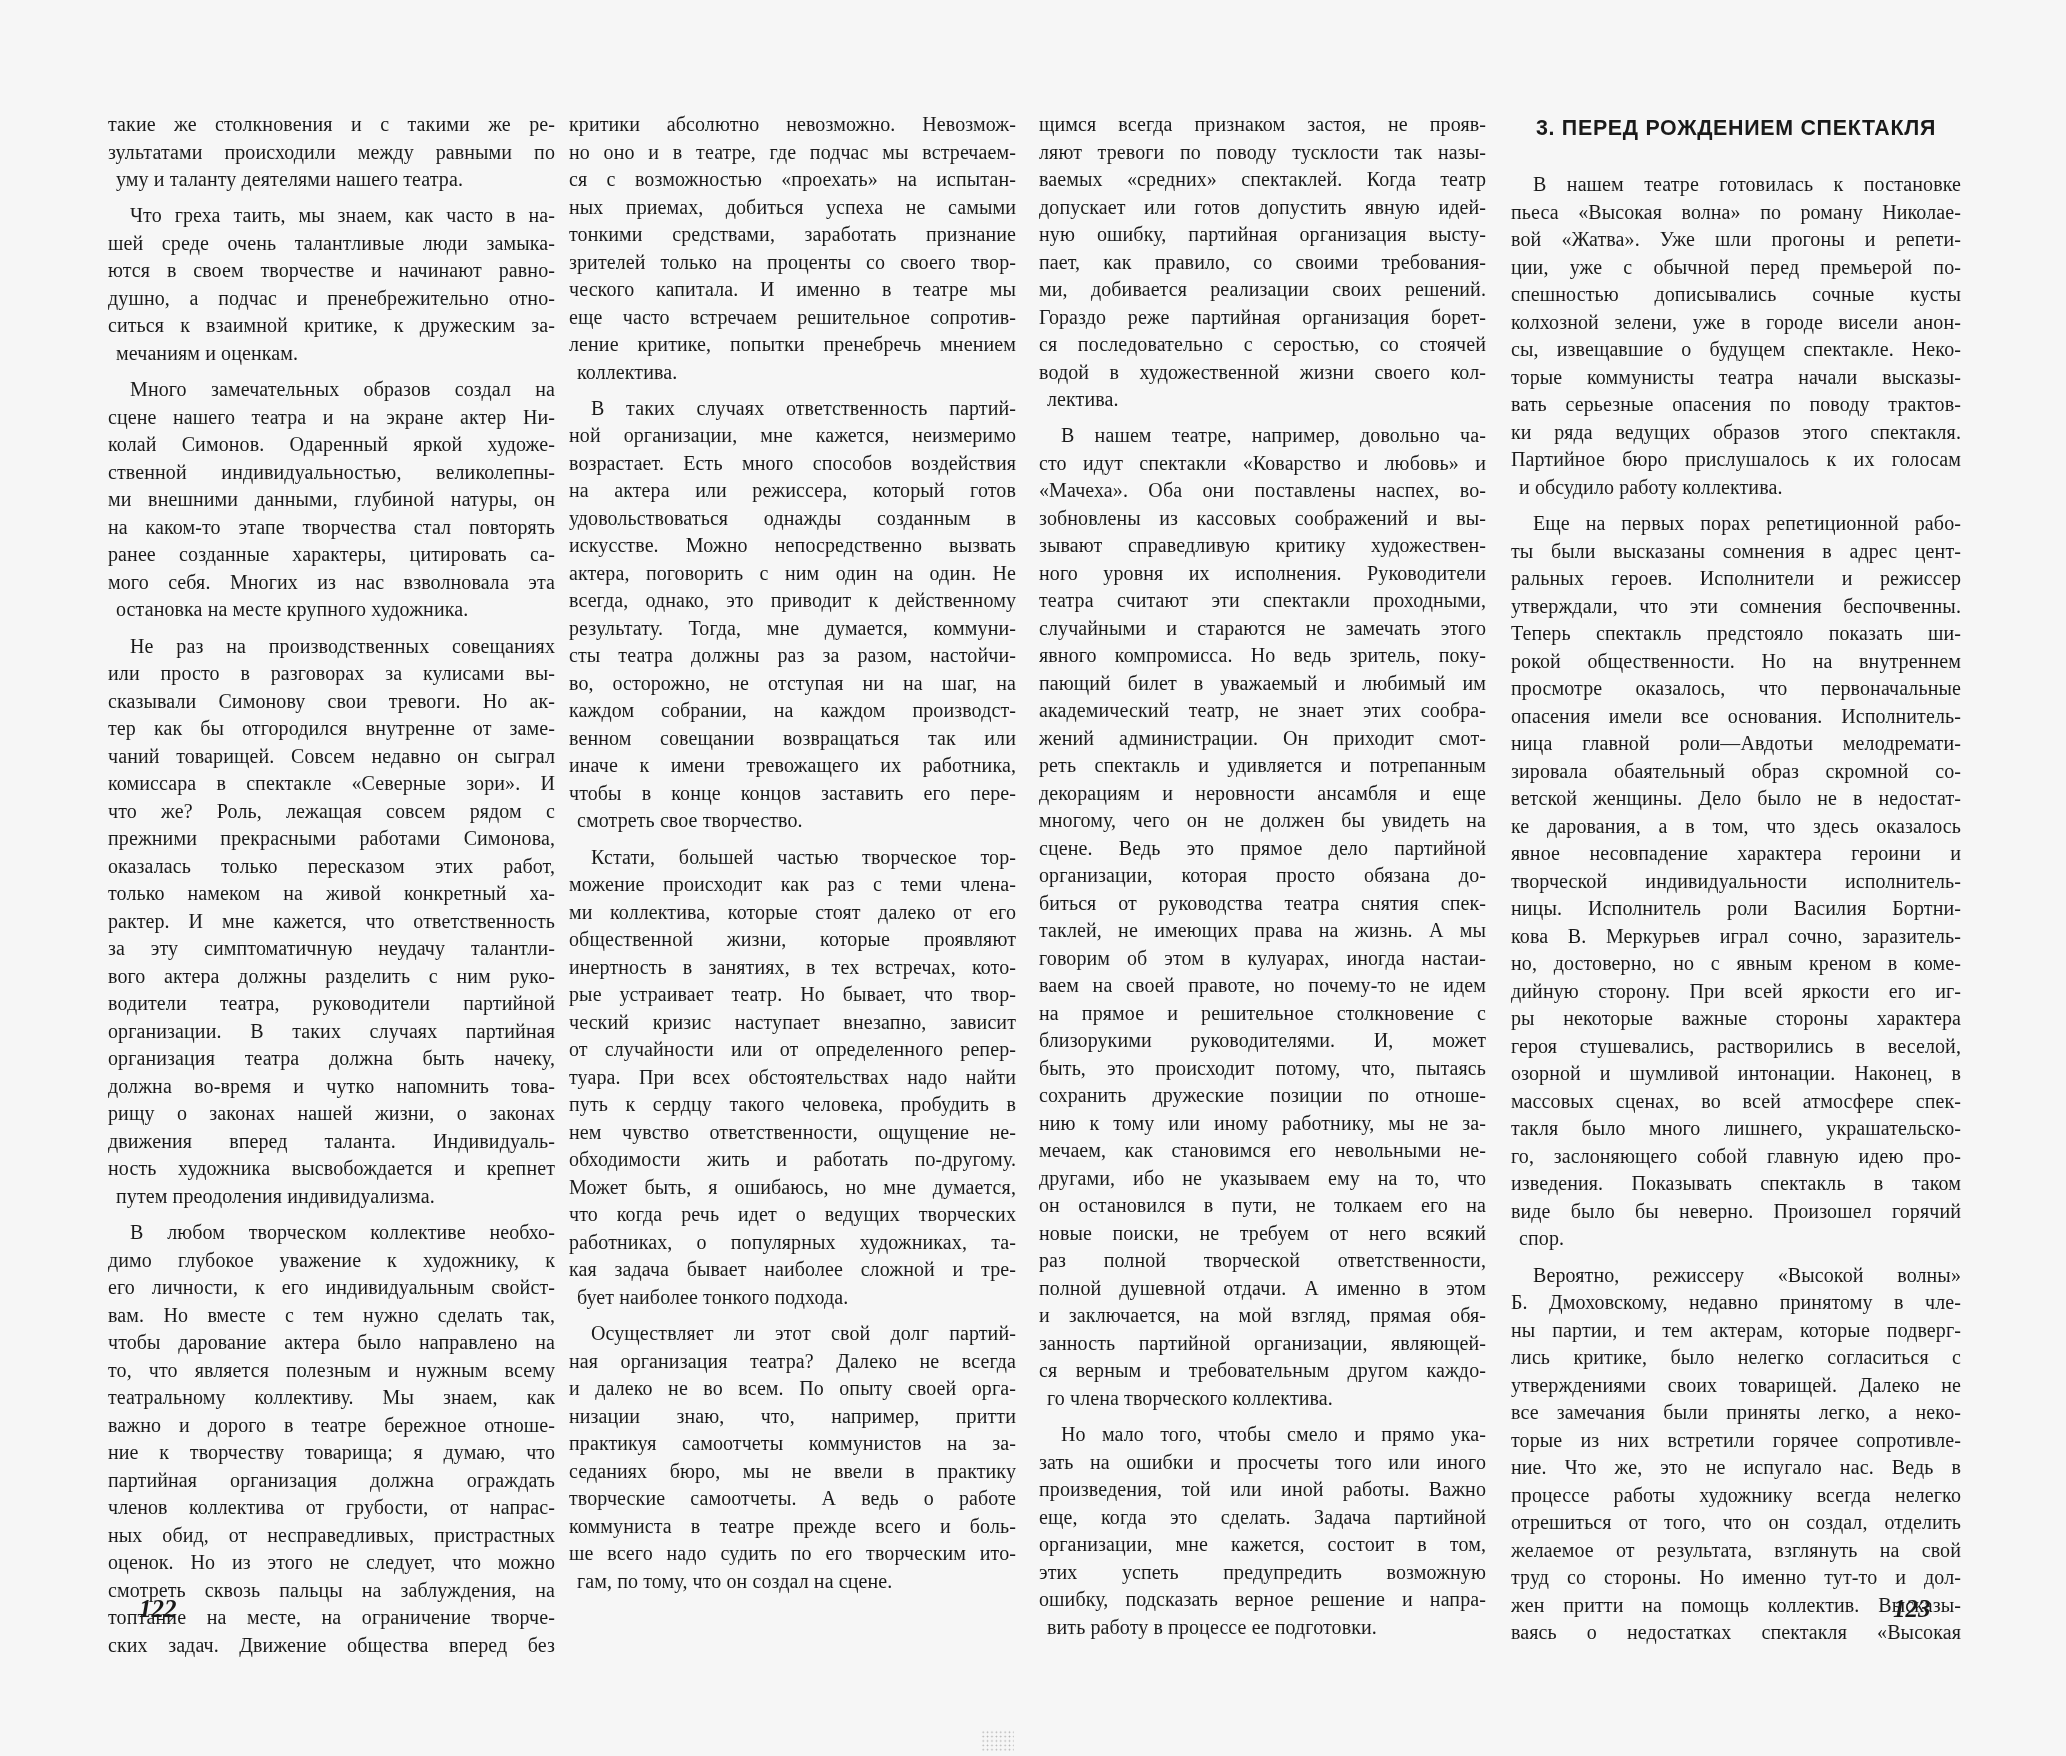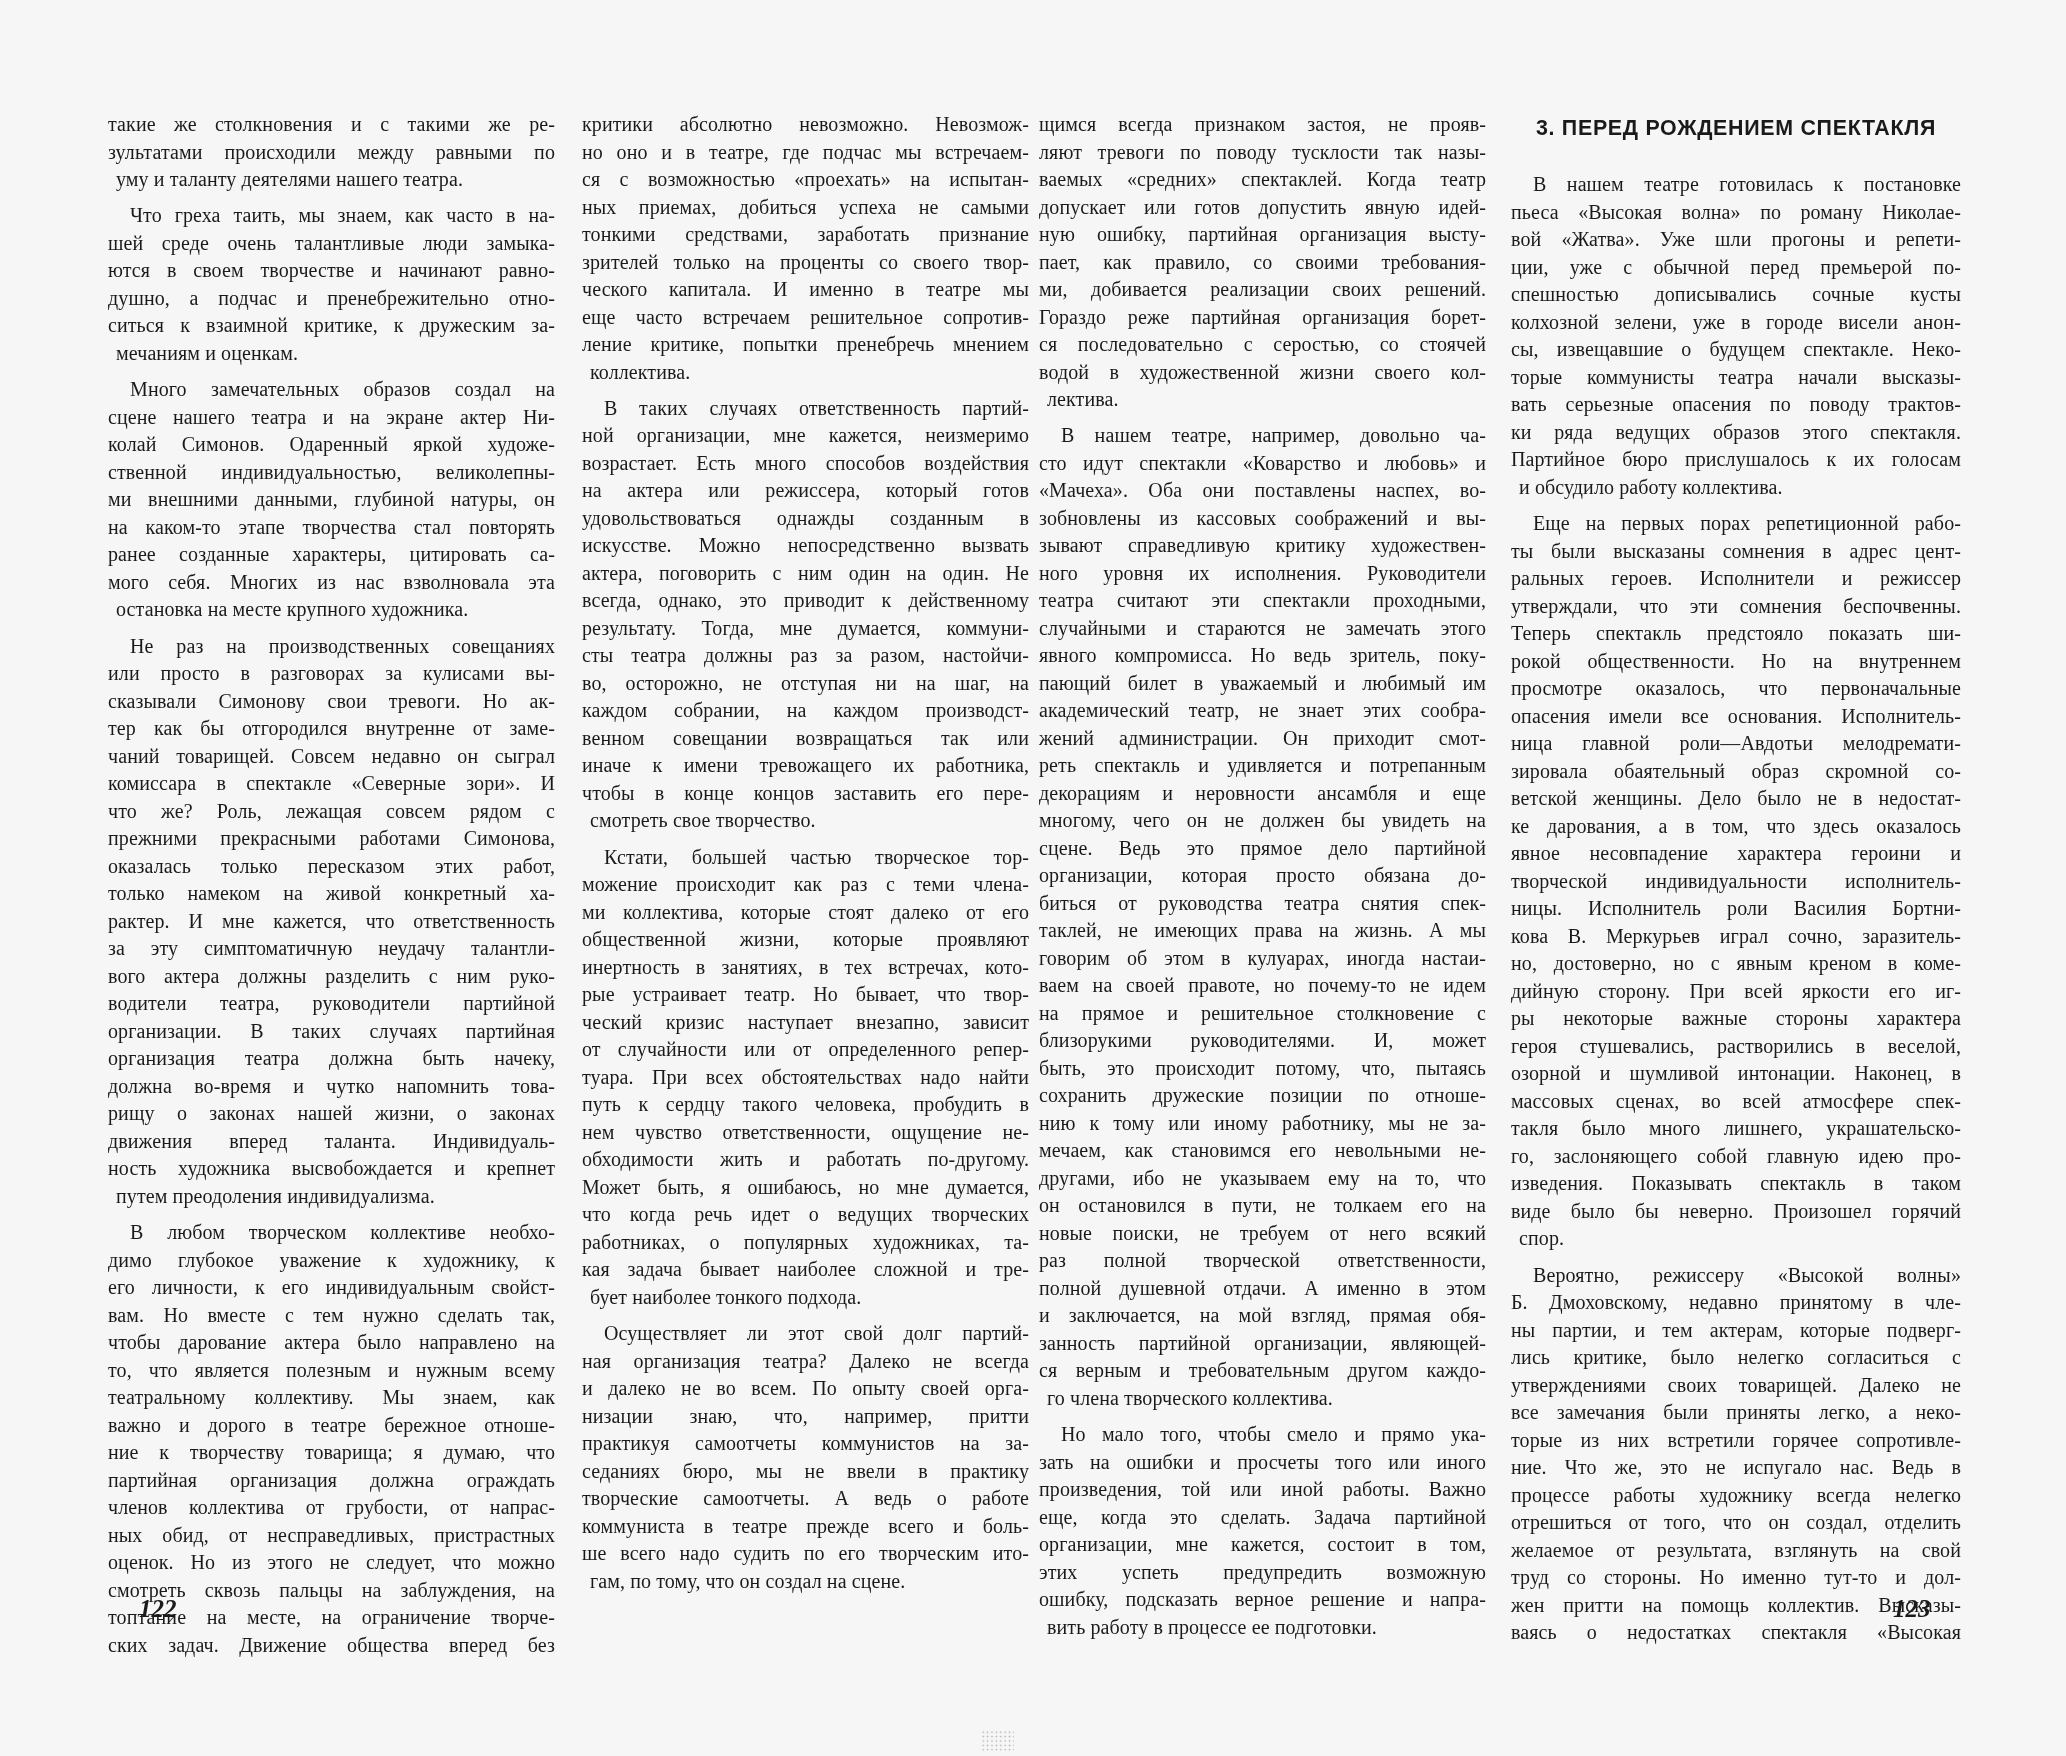--- a/index.html
+++ b/index.html
@@ -4,21 +4,21 @@
 <style>
   html, body { margin: 0; padding: 0; }
   body {
     width: 2066px; height: 1756px; position: relative; overflow: hidden;
     background: #f6f6f6; color: #1a1a1a;
     font-family: "Liberation Serif", "DejaVu Serif", serif;
   }
   .spread { position: absolute; left: 0; top: 0; width: 2066px; height: 1756px; }
   .col { position: absolute; top: 111px; width: 447px; }
   .col-1 { left: 108px; }
-  .col-2 { left: 582px; }
+  .col-2 { left: 569px; }
   .col-3 { left: 1039px; }
   .col-4 { left: 1511px; width: 450px; }
   .para { margin: 0 0 8.9px 0; }
   .line {
     display: block; height: 27.5px; line-height: 27.5px;
     font-size: 20px; white-space: nowrap;
     text-align: justify; text-align-last: justify;
     letter-spacing: 0.1px;
   }
   .line.last { text-align-last: left; margin-left: 8px; }

